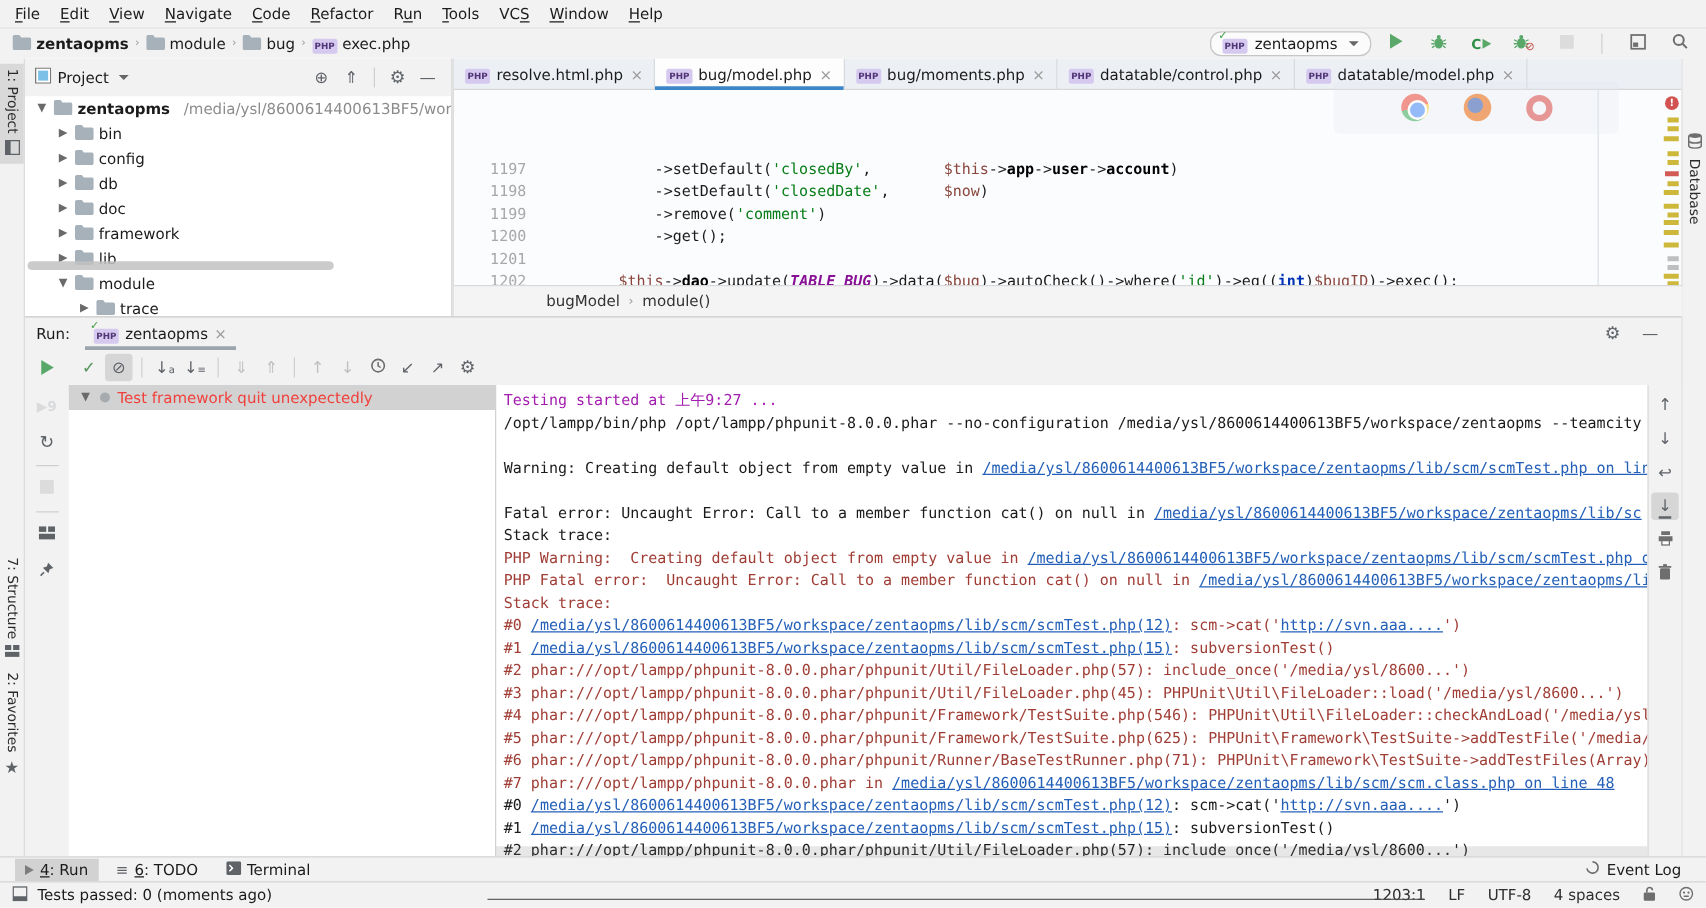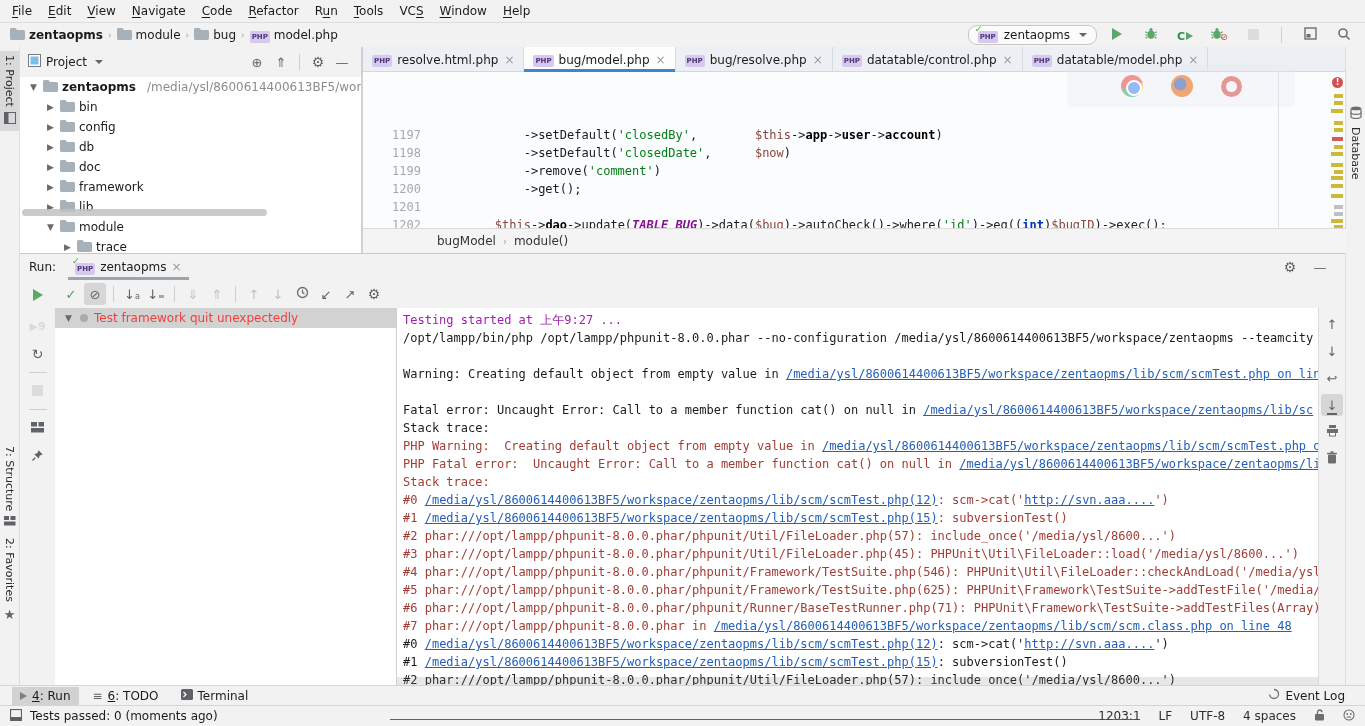--- a/index.html
+++ b/index.html
@@ -180,21 +180,21 @@
       <span class="crumb-sep">›</span>
       <span class="crumb">
         <span><svg width="15" height="12" viewBox="0 0 15 12">
             <path d="M0 1.5C0 .7.7 0 1.5 0h4L7 2h6.5c.8 0 1.5.7 1.5 1.5v7c0 .8-.7 1.5-1.5 1.5h-12C.7 12 0 11.3 0 10.5z" fill="#a7b1ba"></path>
           </svg></span>
         <span>bug</span>
       </span>
       <span class="crumb-sep">›</span>
       <span class="crumb">
         <span><span class="php-badge">PHP</span></span>
-        <span>model.php</span>
+        <span>exec.php</span>
       </span>
     </div>
   <div class="main-actions">
     <div class="run-config">
       <span class="icon-slot"><span class="php-badge">PHP<i class="chk">✓</i></span></span>
       <span>zentaopms</span>
       <span class="dd-arrow"></span>
     </div>
     <span id="main-buttons" style="display: flex; align-items: center; gap: 12px;">
         <span class="tbi">
@@ -371,21 +371,21 @@
         <span>resolve.html.php</span>
         <span class="x">×</span>
       </div>
       <div class="tab active">
         <span><span class="php-badge">PHP</span></span>
         <span>bug/model.php</span>
         <span class="x">×</span>
       </div>
       <div class="tab">
         <span><span class="php-badge">PHP</span></span>
-        <span>bug/resolve.php</span>
+        <span>bug/moments.php</span>
         <span class="x">×</span>
       </div>
       <div class="tab">
         <span><span class="php-badge">PHP</span></span>
         <span>datatable/control.php</span>
         <span class="x">×</span>
       </div>
       <div class="tab">
         <span><span class="php-badge">PHP</span></span>
         <span>datatable/model.php</span>

